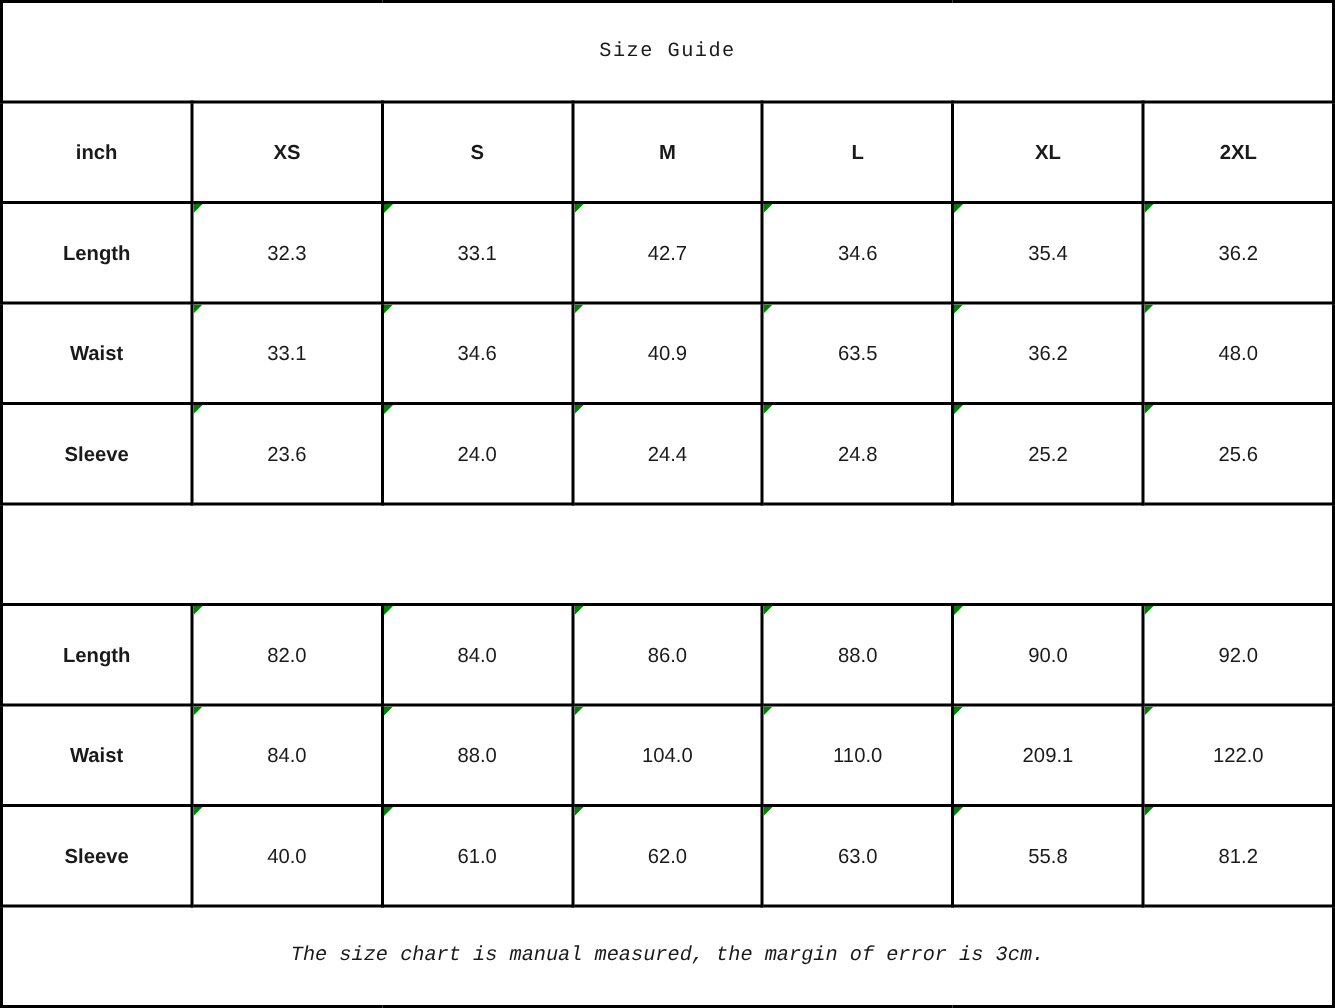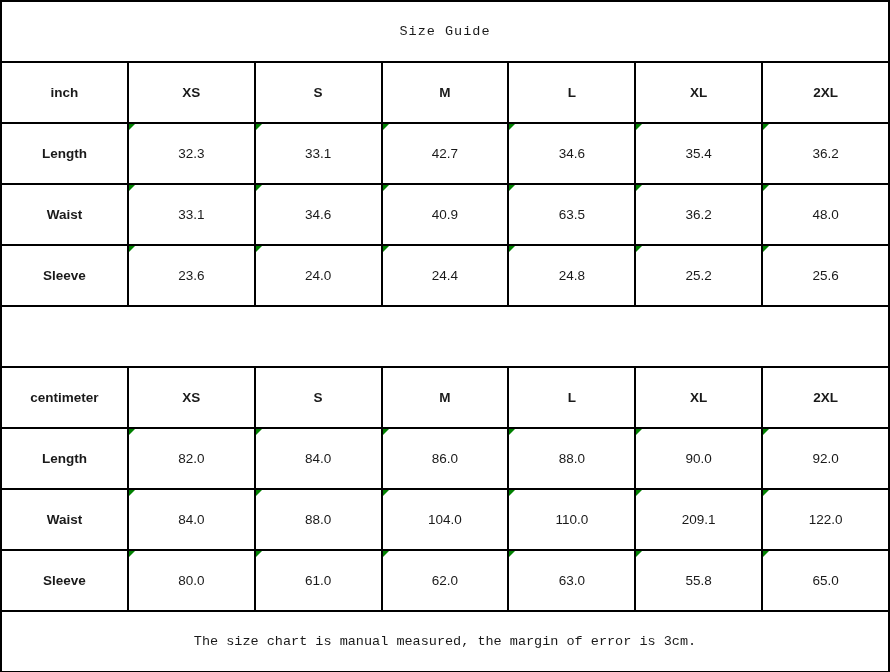--- a/index.html
+++ b/index.html
@@ -42,20 +42,21 @@
   td.hdr {
     font-weight: 700;
     color: #111111;
     border-radius: 28px;
   }
   td.gap-cell { background: #ffffff; }
   td.footer-cell {
     font-family: "Liberation Mono", monospace;
     font-size: 13px;
     color: #000000;
+    font-style: italic;
   }
   .flag {
     position: absolute;
     top: 0;
     left: 0;
     width: 0;
     height: 0;
     border-top: 6px solid #008000;
     border-right: 6px solid transparent;
   }
@@ -118,29 +119,20 @@
       <td class="val"><span class="flag"></span><span class="num">24.4</span></td>
       <td class="val"><span class="flag"></span><span class="num">24.8</span></td>
       <td class="val"><span class="flag"></span><span class="num">25.2</span></td>
       <td class="val"><span class="flag"></span><span class="num">25.6</span></td>
     </tr>
 
     <tr>
       <td colspan="7" class="gap-cell"></td>
     </tr>
 
-    <tr>
-      <td class="hdr">centimeter</td>
-      <td class="hdr">XS</td>
-      <td class="hdr">S</td>
-      <td class="hdr">M</td>
-      <td class="hdr">L</td>
-      <td class="hdr">XL</td>
-      <td class="hdr">2XL</td>
-    </tr>
 
     <tr>
       <td class="hdr">Length</td>
       <td class="val"><span class="flag"></span><span class="num">82.0</span></td>
       <td class="val"><span class="flag"></span><span class="num">84.0</span></td>
       <td class="val"><span class="flag"></span><span class="num">86.0</span></td>
       <td class="val"><span class="flag"></span><span class="num">88.0</span></td>
       <td class="val"><span class="flag"></span><span class="num">90.0</span></td>
       <td class="val"><span class="flag"></span><span class="num">92.0</span></td>
     </tr>
@@ -150,26 +142,26 @@
       <td class="val"><span class="flag"></span><span class="num">84.0</span></td>
       <td class="val"><span class="flag"></span><span class="num">88.0</span></td>
       <td class="val"><span class="flag"></span><span class="num">104.0</span></td>
       <td class="val"><span class="flag"></span><span class="num">110.0</span></td>
       <td class="val"><span class="flag"></span><span class="num">209.1</span></td>
       <td class="val"><span class="flag"></span><span class="num">122.0</span></td>
     </tr>
 
     <tr>
       <td class="hdr">Sleeve</td>
-      <td class="val"><span class="flag"></span><span class="num">80.0</span></td>
+      <td class="val"><span class="flag"></span><span class="num">40.0</span></td>
       <td class="val"><span class="flag"></span><span class="num">61.0</span></td>
       <td class="val"><span class="flag"></span><span class="num">62.0</span></td>
       <td class="val"><span class="flag"></span><span class="num">63.0</span></td>
       <td class="val"><span class="flag"></span><span class="num">55.8</span></td>
-      <td class="val"><span class="flag"></span><span class="num">65.0</span></td>
+      <td class="val"><span class="flag"></span><span class="num">81.2</span></td>
     </tr>
 
     <tr>
       <td colspan="7" class="footer-cell">The size chart is manual measured, the margin of error is 3cm.</td>
     </tr>
   </tbody>
     </table>
 </div>
 
 </body></html>

